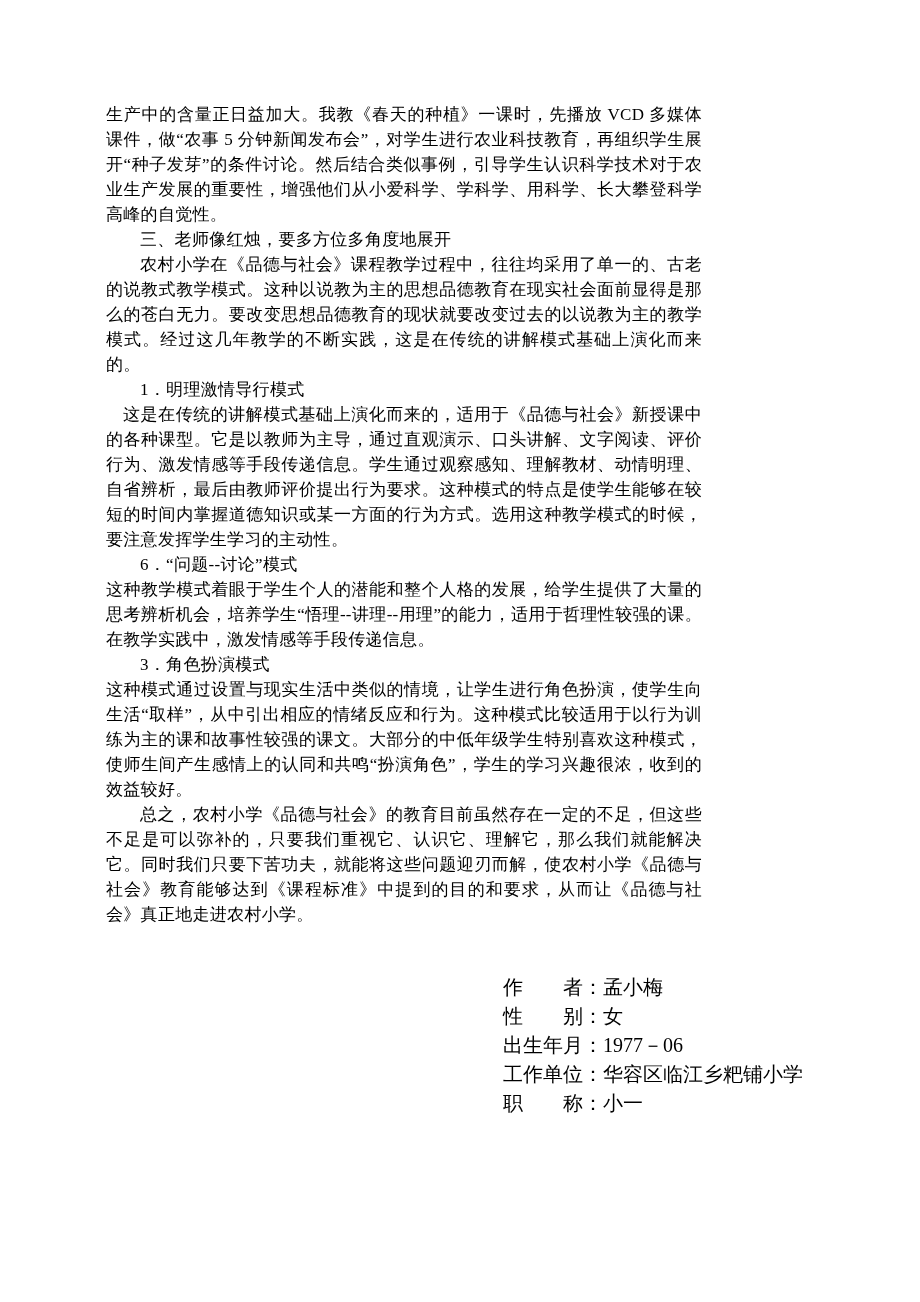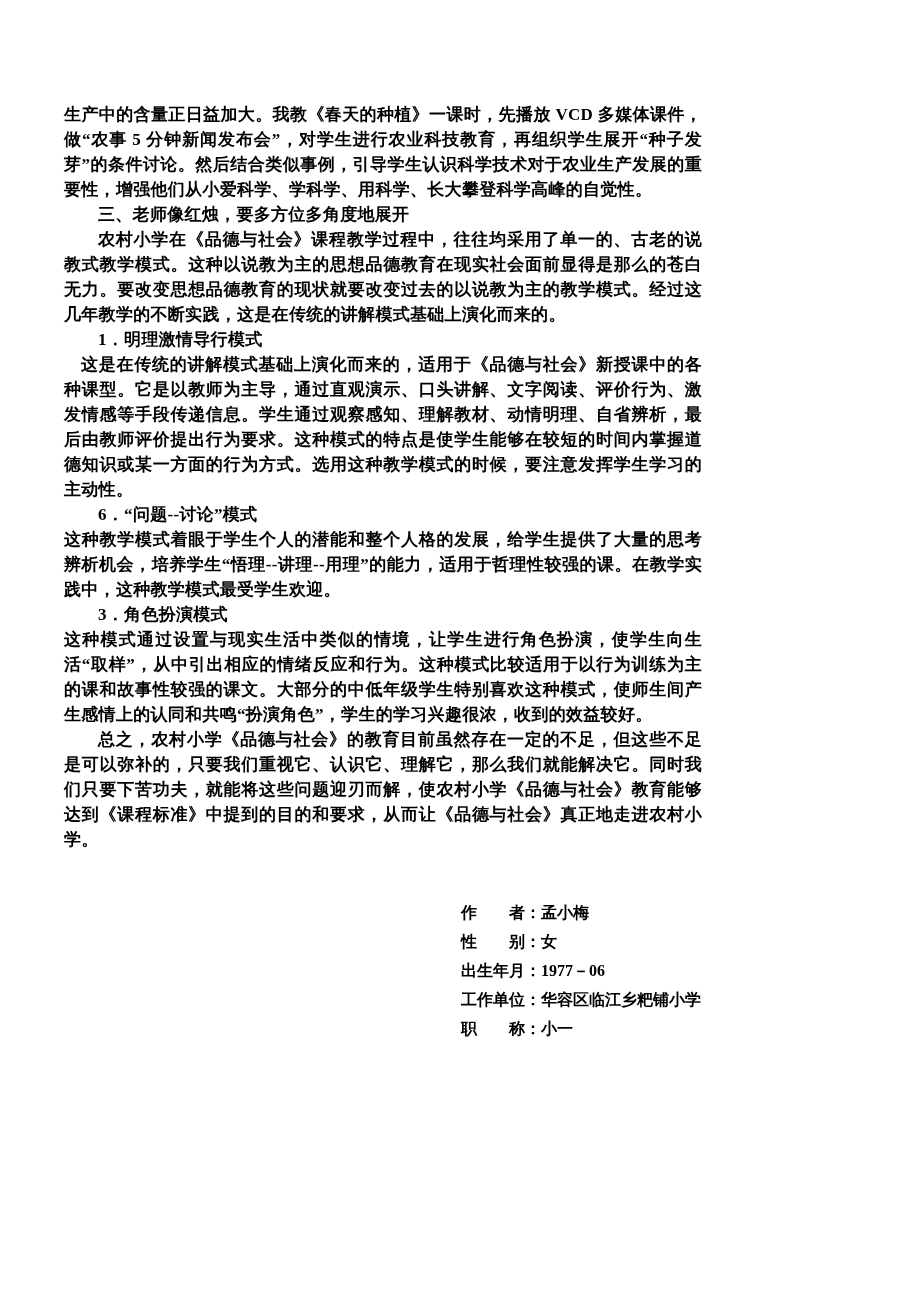--- a/index.html
+++ b/index.html
@@ -11,56 +11,55 @@
     width: 920px;
     height: 1302px;
     overflow: hidden;
     font-family: "Liberation Serif", "DejaVu Serif", serif;
     color: #000000;
   }
   .page {
     box-sizing: border-box;
     width: 840px;
     height: 1302px;
-    padding: 102px 138px 0 64px;
+    padding: 102px 138px 0 106px;
     background: #ffffff;
-    font-weight: bold;
   }
   .doc p {
     margin: 0;
     font-size: 17px;
     line-height: 25px;
     text-align: justify;
     letter-spacing: 0.3px;
     word-break: break-all;
   }
   .indent-2 { text-indent: 2em; }
   .indent-1 { text-indent: 1em; }
   .author-block {
     margin-top: 46px;
     margin-left: 397px;
   }
   .author-block div {
-    font-size: 16px;
+    font-size: 20px;
     line-height: 29px;
     white-space: pre;
   }
 </style>
 </head>
 <body>
 
 <div class="page">
   <div class="doc">
     <p>生产中的含量正日益加大。我教《春天的种植》一课时，先播放 VCD 多媒体课件，做“农事 5 分钟新闻发布会”，对学生进行农业科技教育，再组织学生展开“种子发芽”的条件讨论。然后结合类似事例，引导学生认识科学技术对于农业生产发展的重要性，增强他们从小爱科学、学科学、用科学、长大攀登科学高峰的自觉性。</p>
     <p class="indent-2">三、老师像红烛，要多方位多角度地展开</p>
     <p class="indent-2">农村小学在《品德与社会》课程教学过程中，往往均采用了单一的、古老的说教式教学模式。这种以说教为主的思想品德教育在现实社会面前显得是那么的苍白无力。要改变思想品德教育的现状就要改变过去的以说教为主的教学模式。经过这几年教学的不断实践，这是在传统的讲解模式基础上演化而来的。</p>
     <p class="indent-2">1．明理激情导行模式</p>
     <p class="indent-1">这是在传统的讲解模式基础上演化而来的，适用于《品德与社会》新授课中的各种课型。它是以教师为主导，通过直观演示、口头讲解、文字阅读、评价行为、激发情感等手段传递信息。学生通过观察感知、理解教材、动情明理、自省辨析，最后由教师评价提出行为要求。这种模式的特点是使学生能够在较短的时间内掌握道德知识或某一方面的行为方式。选用这种教学模式的时候，要注意发挥学生学习的主动性。</p>
     <p class="indent-2">6．“问题--讨论”模式</p>
-    <p>这种教学模式着眼于学生个人的潜能和整个人格的发展，给学生提供了大量的思考辨析机会，培养学生“悟理--讲理--用理”的能力，适用于哲理性较强的课。在教学实践中，这种教学模式最受学生欢迎。</p>
+    <p>这种教学模式着眼于学生个人的潜能和整个人格的发展，给学生提供了大量的思考辨析机会，培养学生“悟理--讲理--用理”的能力，适用于哲理性较强的课。在教学实践中，激发情感等手段传递信息。</p>
     <p class="indent-2">3．角色扮演模式</p>
     <p>这种模式通过设置与现实生活中类似的情境，让学生进行角色扮演，使学生向生活“取样”，从中引出相应的情绪反应和行为。这种模式比较适用于以行为训练为主的课和故事性较强的课文。大部分的中低年级学生特别喜欢这种模式，使师生间产生感情上的认同和共鸣“扮演角色”，学生的学习兴趣很浓，收到的效益较好。</p>
     <p class="indent-2">总之，农村小学《品德与社会》的教育目前虽然存在一定的不足，但这些不足是可以弥补的，只要我们重视它、认识它、理解它，那么我们就能解决它。同时我们只要下苦功夫，就能将这些问题迎刃而解，使农村小学《品德与社会》教育能够达到《课程标准》中提到的目的和要求，从而让《品德与社会》真正地走进农村小学。</p>
   </div>
 
   <div class="author-block">
     <div>作　　者：孟小梅</div>
     <div>性　　别：女</div>
     <div>出生年月：1977－06</div>
     <div>工作单位：华容区临江乡粑铺小学</div>

